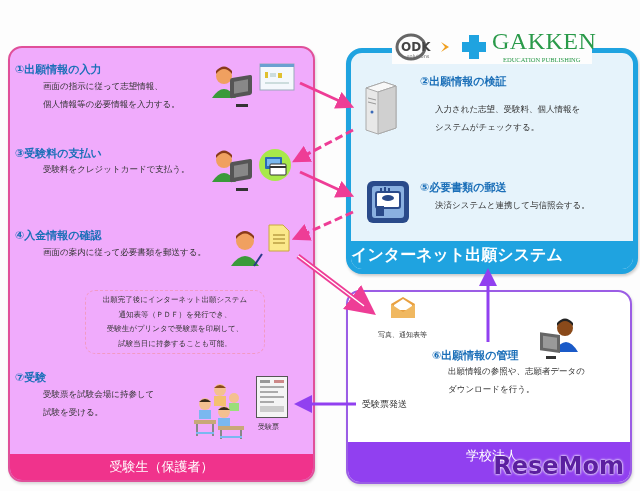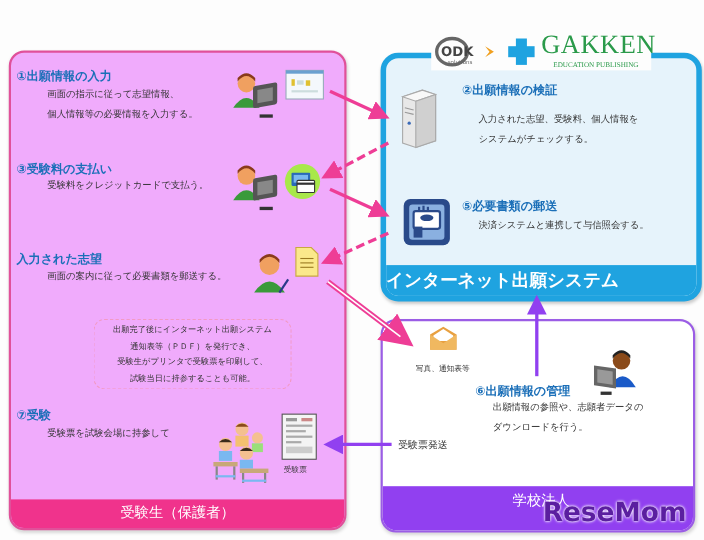--- a/index.html
+++ b/index.html
@@ -68,21 +68,21 @@
   <rect x="26" y="38" width="12" height="3" fill="#333"></rect>
 </svg>
 <svg class="abs" style="left:258px;top:148px;" width="34" height="34">
   <circle cx="17" cy="17" r="16" fill="#a8e84a"></circle>
   <rect x="7" y="9" width="17" height="12" rx="1" fill="#2a6ab8"></rect>
     <rect x="9" y="11" width="13" height="7" fill="#7ab8f0"></rect>
   <rect x="12" y="16" width="16" height="11" rx="1" fill="#fff" stroke="#333" stroke-width="1"></rect>
     <rect x="12" y="18" width="16" height="2" fill="#333"></rect>
 </svg>
 
-<div class="abs title" style="left:15px;top:228px;">入力された志望</div>
+<div class="abs title" style="left:15px;top:228px;">④入金情報の確認</div>
 <div class="abs desc" style="left:43px;top:243px;">
   <div>画面の案内に従って必要書類を郵送する。</div>
 </div>
 <svg class="abs" style="left:230px;top:230px;" width="36" height="40">
   <circle cx="15" cy="11" r="9" fill="#f0a060"></circle>
     <path d="M6 9 Q15 -2 24 9 L24 6 Q15 -4 6 6Z" fill="#8a3a1a"></path>
   <path d="M1 36 Q15 16 29 36Z" fill="#3a9a3a"></path>
   <line x1="24" y1="36" x2="32" y2="24" stroke="#2a3a8a" stroke-width="2"></line>
 </svg>
 <svg class="abs" style="left:268px;top:224px;" width="22" height="28">
@@ -95,20 +95,21 @@
 <div id="note" class="abs">
   <div>出願完了後にインターネット出願システム</div>
   <div>通知表等（ＰＤＦ）を発行でき、</div>
   <div>受験生がプリンタで受験票を印刷して、</div>
   <div>試験当日に持参することも可能。</div>
 </div>
 
 <div class="abs title" style="left:15px;top:370px;">⑦受験</div>
 <div class="abs desc" style="left:43px;top:385px;">
   <div>受験票を試験会場に持参して</div>
+  <div>試験を受ける。</div>
 </div>
 <svg class="abs" style="left:192px;top:382px;" width="56" height="58">
   <circle cx="28" cy="8" r="6" fill="#f4c090"></circle>
     <path d="M22 6 Q28 0 34 6Z" fill="#8a4a1a"></path>
     <rect x="22" y="14" width="12" height="10" fill="#f4c070"></rect>
   <circle cx="42" cy="16" r="5" fill="#f4c090"></circle>
     <rect x="37" y="21" width="10" height="8" fill="#9adf7a"></rect>
   <circle cx="13" cy="22" r="6" fill="#f4c090"></circle>
     <path d="M7 20 Q13 14 19 20Z" fill="#3a2a1a"></path>
     <rect x="7" y="28" width="12" height="9" fill="#7ab8f0"></rect>

